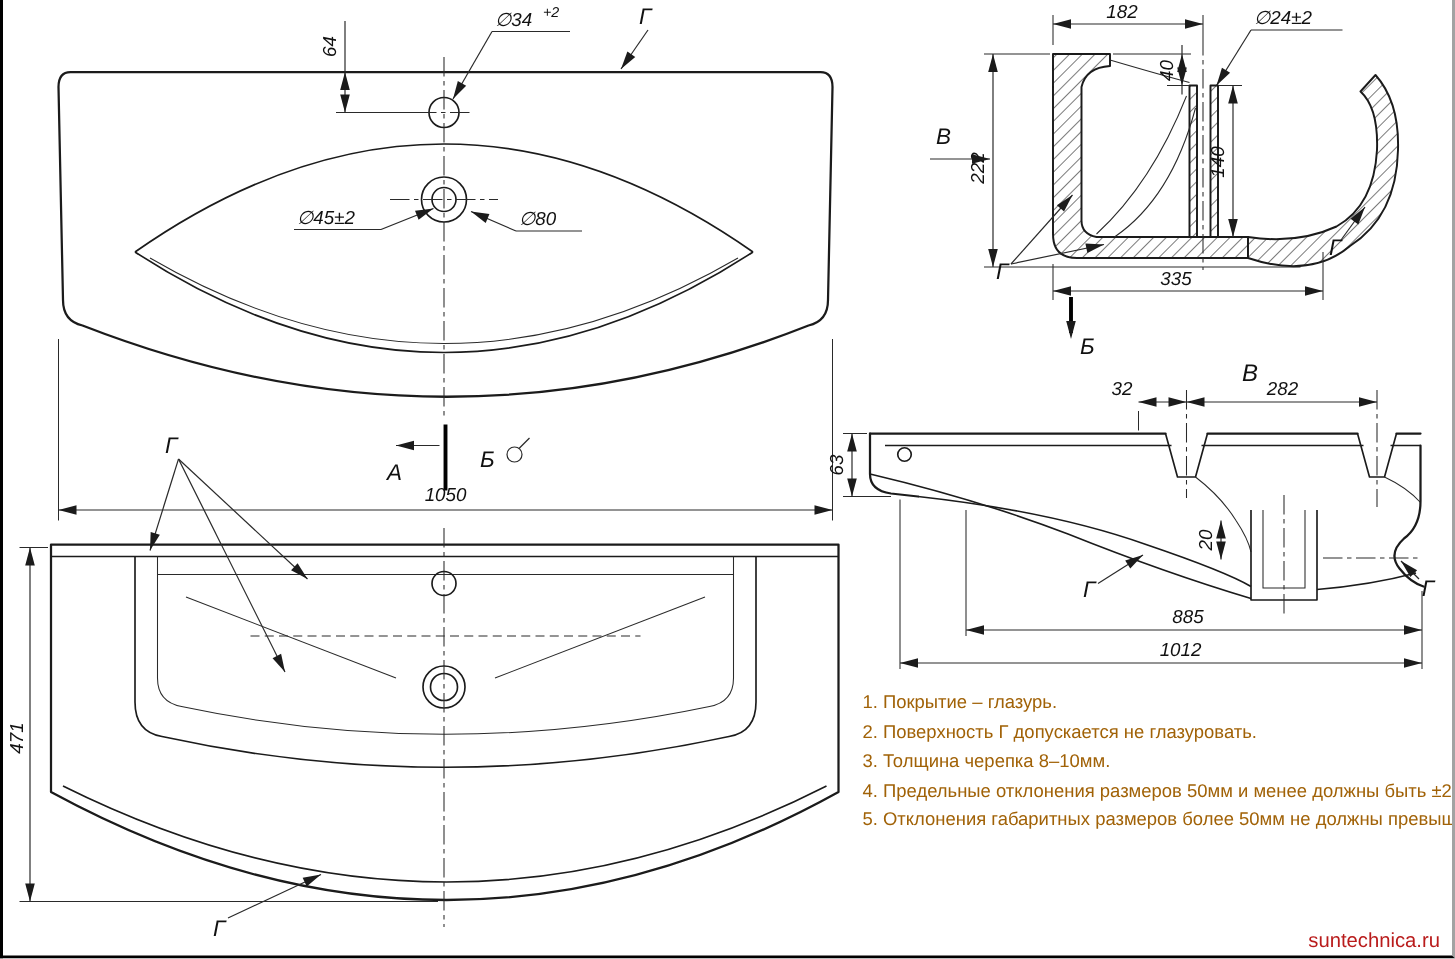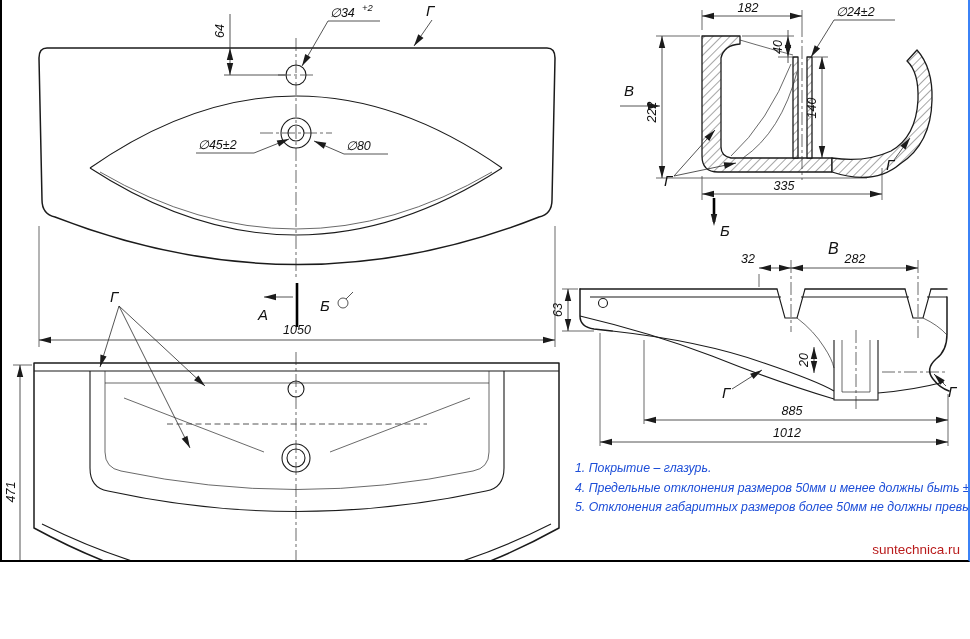--- a/index.html
+++ b/index.html
@@ -1,33 +1,33 @@
 <!DOCTYPE html>
 <html><head>
 <meta charset="utf-8">
 <style>
   html,body{margin:0;padding:0;background:#fff;}
-  #sheet{position:relative;width:970px;height:562px;background:#ffffff;overflow:hidden;
-         border-left:2px solid #000;border-right:2px solid #3b82f6;border-bottom:2px solid #000;box-sizing:border-box;
+  #sheet{position:relative;width:970px;height:639px;background:#ffffff;overflow:hidden;
+         border-left:2px solid #000;border-right:2px solid #a3a3a3;border-bottom:2px solid #000;box-sizing:border-box;
          font-family:"Liberation Sans",sans-serif;}
   svg{position:absolute;left:0;top:0;}
   svg text{font-family:"Liberation Sans",sans-serif;font-style:italic;fill:#111;font-size:12.5px;}
   svg text.big{font-size:15px;}
   svg text.title{font-size:16px;}
   svg text.sup{font-size:9.5px;}
   .ol{fill:none;stroke:#1b1b1b;stroke-width:1.5;stroke-linejoin:round;stroke-linecap:round;}
   .md{fill:none;stroke:#1b1b1b;stroke-width:1.1;stroke-linejoin:round;}
   .tn{fill:none;stroke:#2a2a2a;stroke-width:0.7;}
   .dim{fill:none;stroke:#2a2a2a;stroke-width:0.8;}
   .cl{fill:none;stroke:#2a2a2a;stroke-width:0.7;stroke-dasharray:13 3 3 3;}
   .hid{fill:none;stroke:#2a2a2a;stroke-width:0.8;stroke-dasharray:6 3.5;}
   .hat{fill:url(#hatch);stroke:#1b1b1b;stroke-width:1.3;stroke-linejoin:round;}
   .thick{stroke:#000;stroke-width:2.6;}
-  .notes{position:absolute;left:573px;top:459px;width:392px;font-style:italic;font-size:12.3px;
-         color:#1d4ed8;line-height:19.5px;white-space:nowrap;}
+  .notes{position:absolute;left:573px;top:459px;width:392px;font-size:12.3px;
+         color:#a16207;line-height:19.5px;white-space:nowrap;}
   .note5{display:flex;align-items:center;}
   .watermark{position:absolute;right:8px;bottom:3px;font-size:13.5px;color:#b91c1c;font-style:normal;}
 </style>
 </head>
 <body>
 
 <div id="sheet">
 
 <svg width="970" height="639" viewBox="0 0 970 639">
   <defs>
@@ -318,20 +318,22 @@
     <g>
       <text class="big" x="950" y="397" text-anchor="middle">Г</text>
       <line class="dim" x1="944" y1="386" x2="932" y2="374"></line>
       <use href="#ah" transform="translate(932,374) rotate(225)"></use>
     </g>
   </g>
 </svg>
 
 <div class="notes">
   <div class="note">1. Покрытие – глазурь.</div>
+  <div class="note">2. Поверхность Г допускается не глазуровать.</div>
+  <div class="note">3. Толщина черепка 8–10мм.</div>
   <div class="note">4. Предельные отклонения размеров 50мм и менее должны быть ±2мм.</div>
   <div class="note note5">
     <span>5. Отклонения габаритных размеров более 50мм не должны превышать</span>
 
   </div>
 </div>
 
 <div class="watermark">suntechnica.ru</div>
 
 </div>

